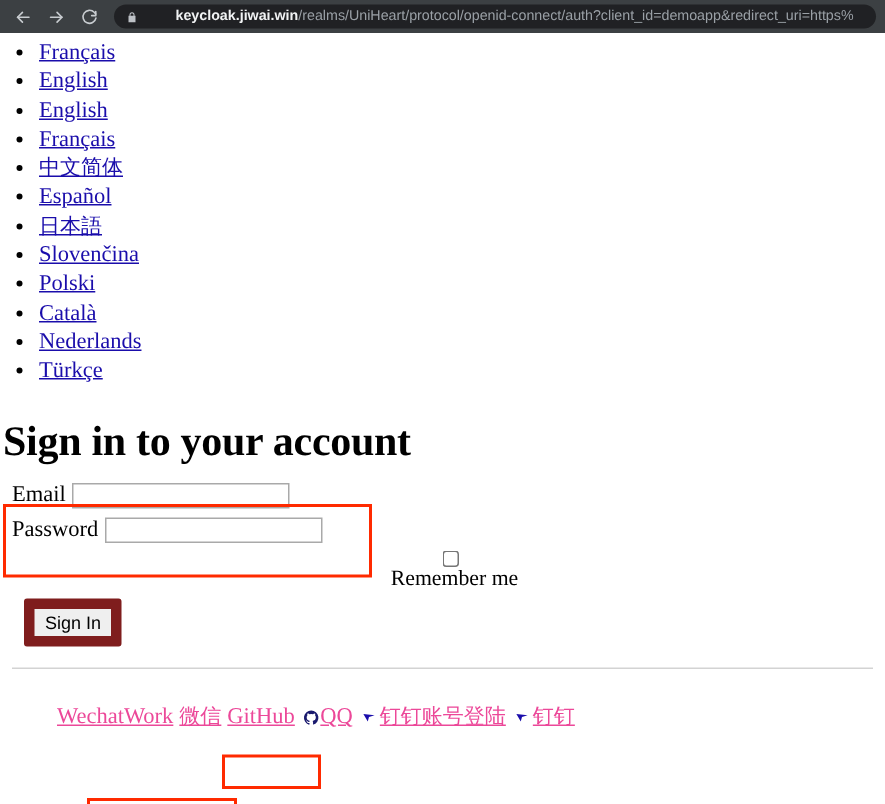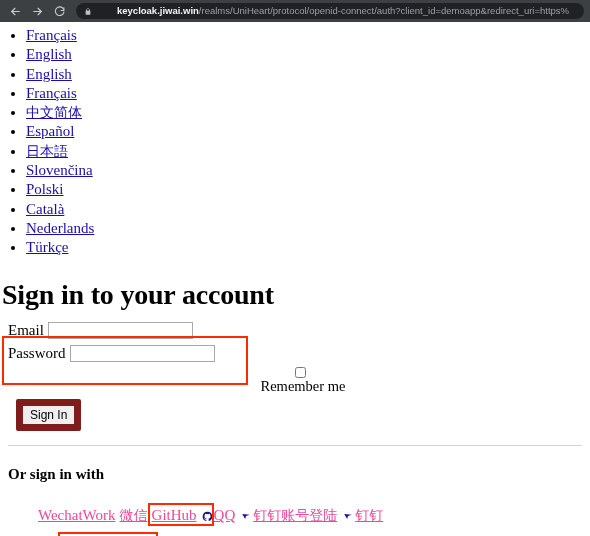--- a/index.html
+++ b/index.html
@@ -308,21 +308,20 @@
       <input type="checkbox" style="">
       <span class="remember-label">Remember me</span>
     </div>
 
 
     <button class="signin-button">Sign In</button>
   </div>
 
   <hr class="divider">
 
-  <h2 class="or-title">Or sign in with</h2>
 
   <div class="social-row"><a href="#">WechatWork</a><a href="#" class="cjk">微信</a><a href="#">GitHub</a><span class="gh-mark"><svg width="11" height="11" viewBox="0 0 24 24" fill="#1a1a6e">
           <path d="M12 1.5A10.5 10.5 0 0 0 8.68 22c.52.1.71-.23.71-.5v-1.9c-2.9.63-3.52-1.4-3.52-1.4-.48-1.2-1.16-1.53-1.16-1.53-.95-.65.07-.64.07-.64 1.05.08 1.6 1.08 1.6 1.08.94 1.6 2.45 1.14 3.05.87.1-.68.37-1.14.67-1.4-2.32-.27-4.76-1.16-4.76-5.16 0-1.14.4-2.07 1.07-2.8-.1-.27-.46-1.33.1-2.77 0 0 .88-.28 2.88 1.07a9.9 9.9 0 0 1 5.24 0c2-1.35 2.87-1.07 2.87-1.07.57 1.44.22 2.5.11 2.77.67.73 1.07 1.66 1.07 2.8 0 4.01-2.45 4.89-4.78 5.15.38.33.72.97.72 1.96v2.9c0 .28.19.61.72.5A10.5 10.5 0 0 0 12 1.5z"></path>
         </svg></span><a href="#">QQ</a><span class="arrow-mark"><svg width="10" height="10" viewBox="0 0 24 24" fill="#1a0dab">
           <path d="M3 7l18 2-9 3-2 7z"></path>
         </svg></span><a href="#" class="cjk">钉钉账号登陆</a><span class="arrow-mark"><svg width="10" height="10" viewBox="0 0 24 24" fill="#1a0dab">
           <path d="M3 7l18 2-9 3-2 7z"></path>
         </svg></span><a href="#" class="cjk">钉钉</a></div>
 
 </div>

